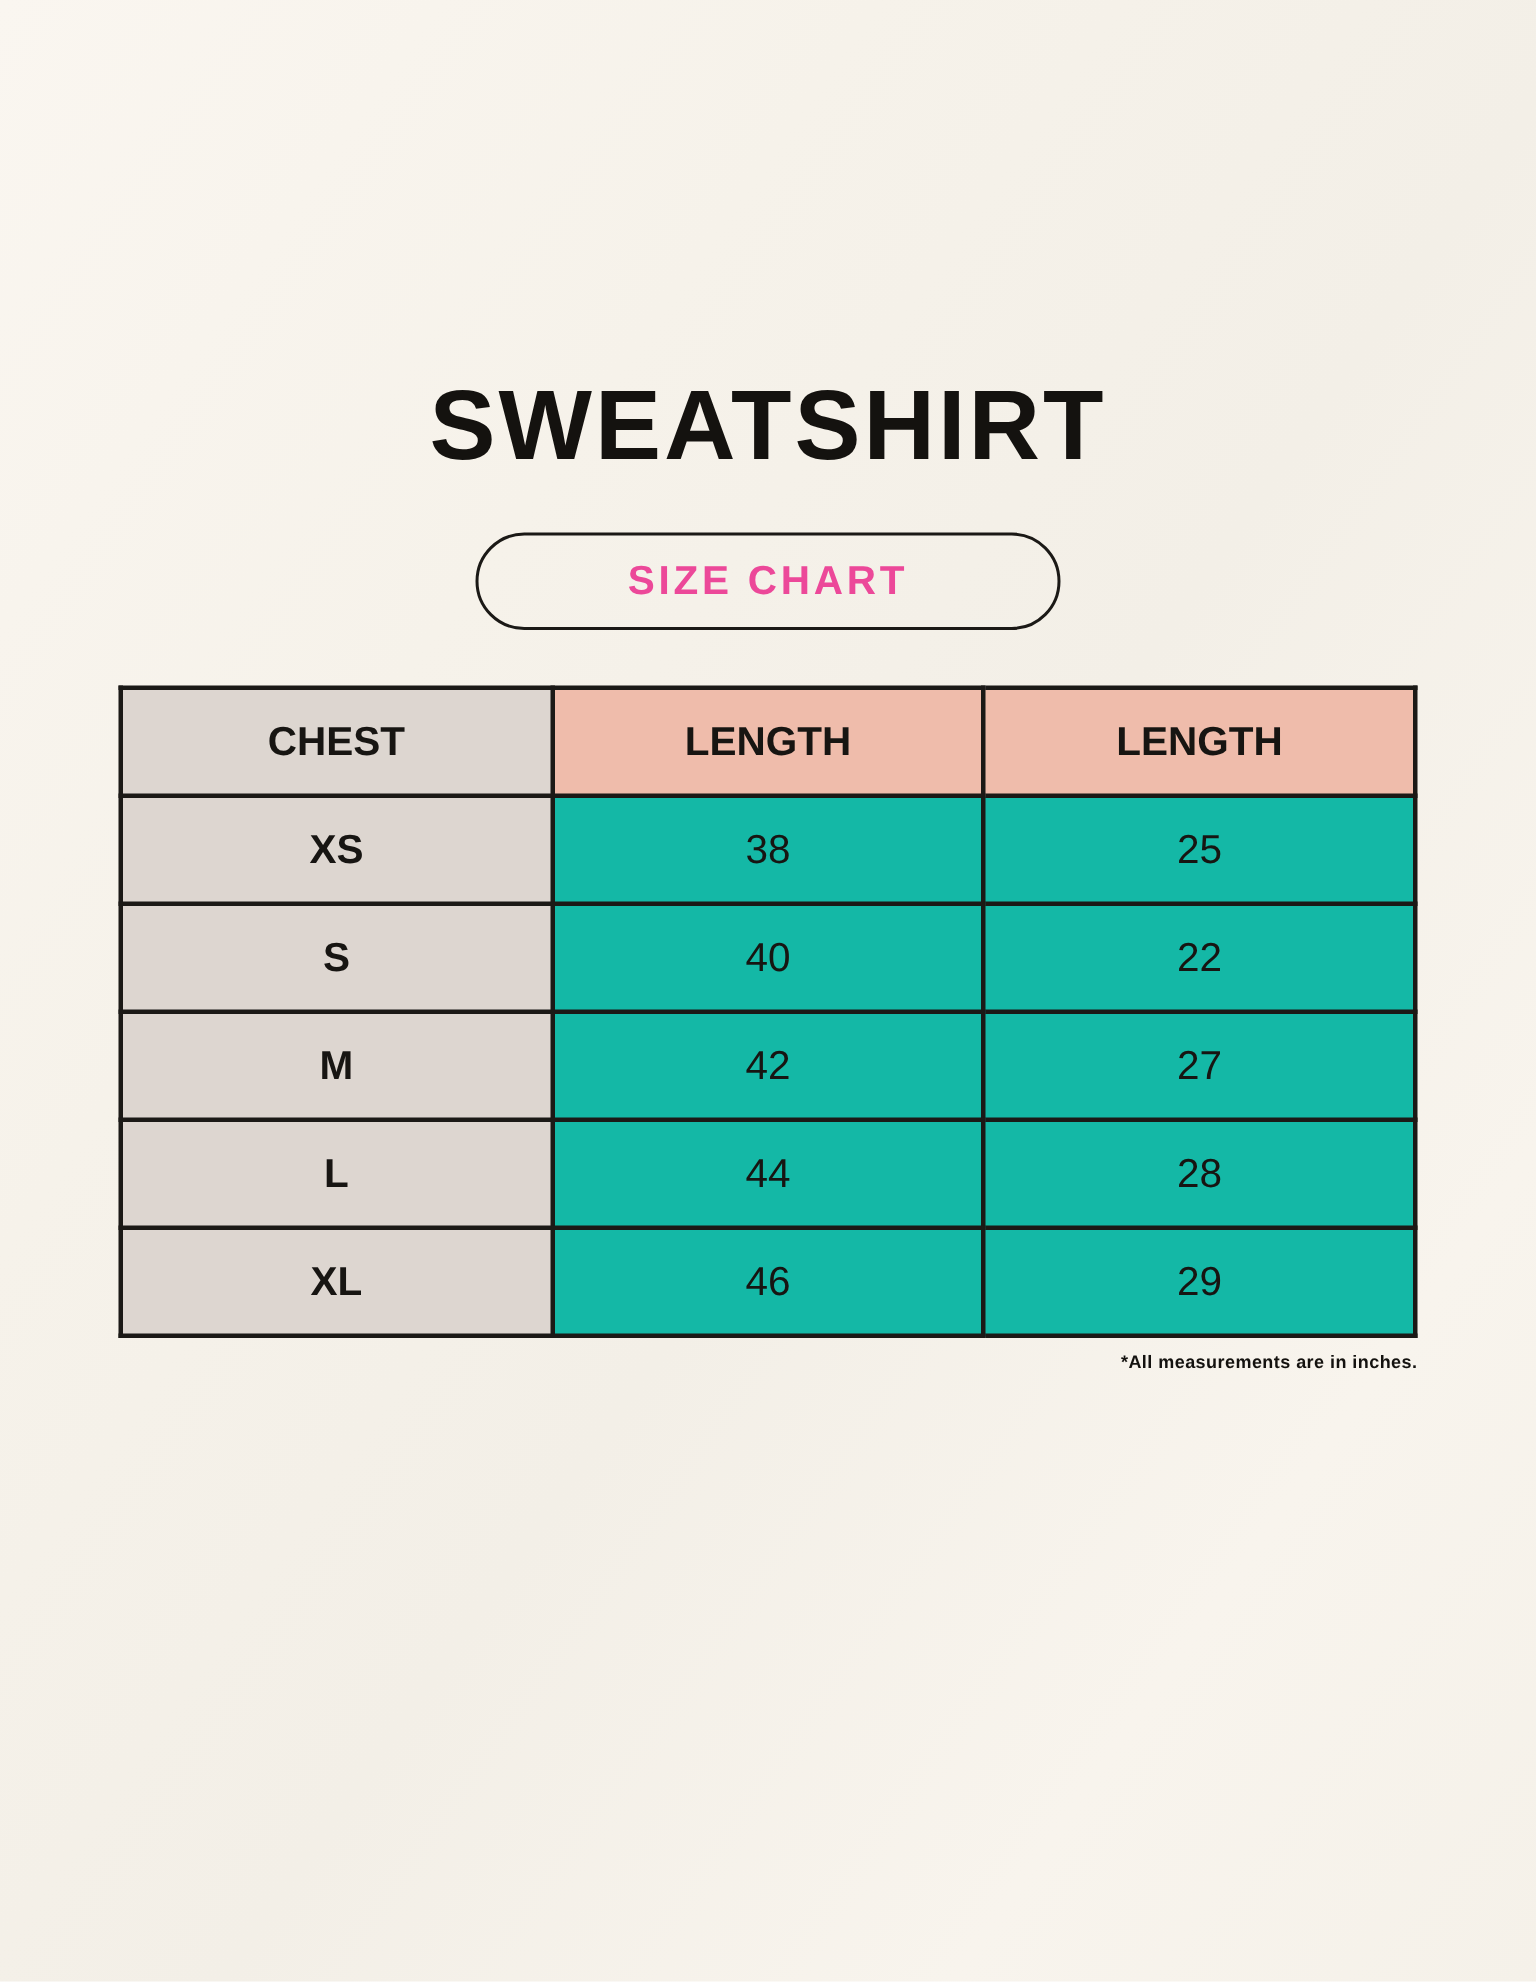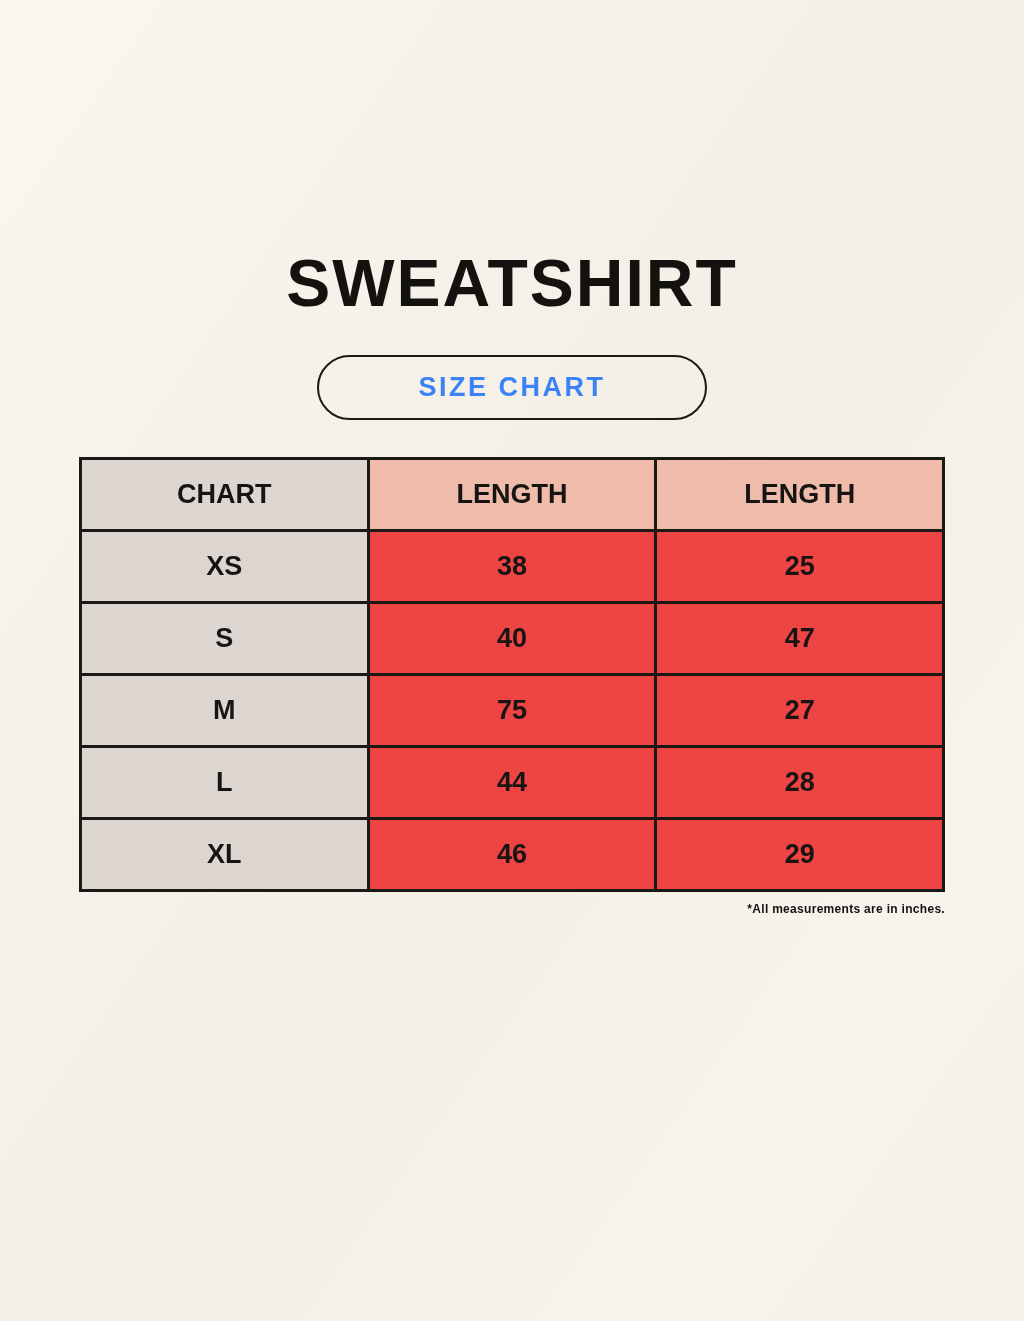--- a/index.html
+++ b/index.html
@@ -32,40 +32,40 @@
     height: 65px;
     border: 2.5px solid #1b1916;
     border-radius: 999px;
     background: transparent;
     display: flex;
     align-items: center;
     justify-content: center;
     font-size: 27px;
     font-weight: 600;
     letter-spacing: 2.5px;
-    color: #3b82f6;
+    color: #ec4899;
   }
   table.size-table {
     margin-top: 37px;
     width: 866px;
     border-collapse: collapse;
     table-layout: fixed;
   }
   .size-table td, .size-table th {
     border: 3px solid #1b1916;
     height: 72px;
     text-align: center;
     vertical-align: middle;
     font-size: 27px;
   }
   .size-table th { font-weight: bold; }
   .col-size  { background: #ddd6d0; }
   th.col-measure { background: #efbcab; }
   td.col-size { font-weight: bold; }
-  td.col-measure { background: #ef4444; font-weight: bold; }
+  td.col-measure { background: #14b8a6; font-weight: normal; }
   .footnote-wrap {
     width: 866px;
     margin-top: 7px;
     text-align: right;
   }
   .footnote {
     font-size: 12px;
     font-weight: 600;
     letter-spacing: 0.3px;
     color: #14120f;
@@ -78,39 +78,39 @@
 
   <h1 class="title">SWEATSHIRT</h1>
 
   <div class="pill">
     <span>SIZE CHART</span>
   </div>
 
   <table class="size-table">
     <thead>
       <tr>
-        <th class="col-size">CHART</th>
+        <th class="col-size">CHEST</th>
         <th class="col-measure">LENGTH</th>
         <th class="col-measure">LENGTH</th>
       </tr>
     </thead>
     <tbody>
       <tr>
         <td class="col-size">XS</td>
         <td class="col-measure">38</td>
         <td class="col-measure">25</td>
       </tr>
       <tr>
         <td class="col-size">S</td>
         <td class="col-measure">40</td>
-        <td class="col-measure">47</td>
+        <td class="col-measure">22</td>
       </tr>
       <tr>
         <td class="col-size">M</td>
-        <td class="col-measure">75</td>
+        <td class="col-measure">42</td>
         <td class="col-measure">27</td>
       </tr>
       <tr>
         <td class="col-size">L</td>
         <td class="col-measure">44</td>
         <td class="col-measure">28</td>
       </tr>
       <tr>
         <td class="col-size">XL</td>
         <td class="col-measure">46</td>

